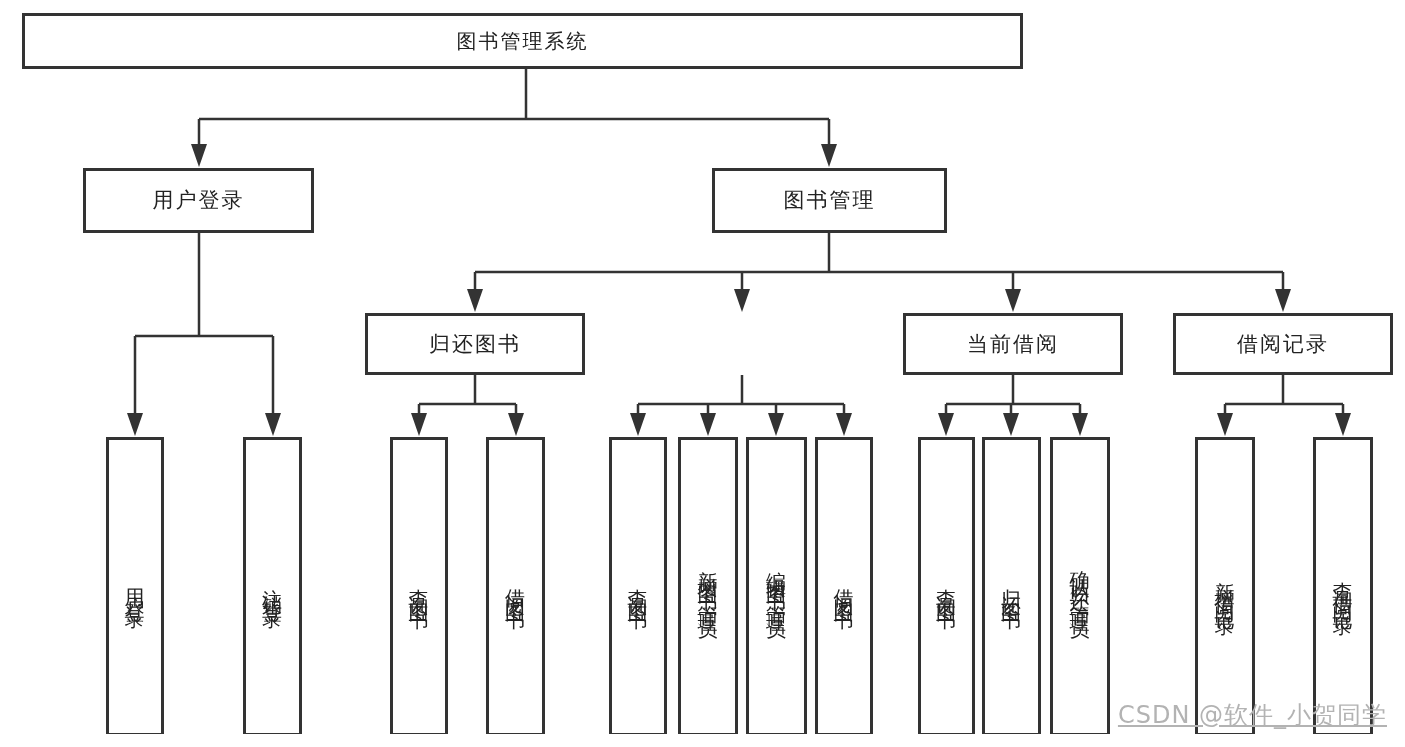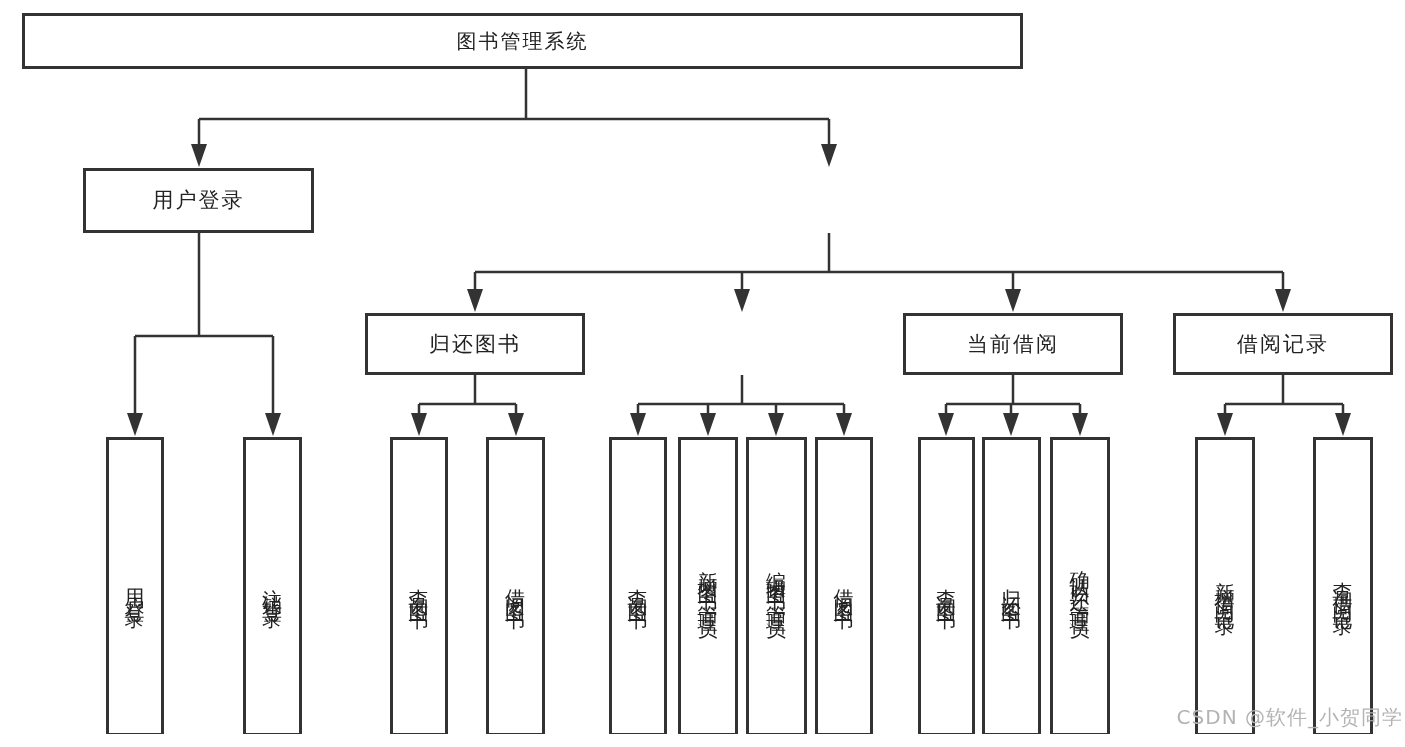--- a/index.html
+++ b/index.html
@@ -23,23 +23,24 @@
   }
   .hbox{font-size:21px;letter-spacing:2px;line-height:1;}
   .root{font-size:20px;}
   .leaf{
     top:437px;height:299px;
     writing-mode:vertical-lr;text-orientation:mixed;
     font-size:20px;letter-spacing:7px;line-height:1;
     padding:4px 0;
   }
   .watermark{
-    position:absolute;right:2px;bottom:3px;z-index:5;
-    color:var(--watermark);font-size:20px;letter-spacing:1px;
+    position:absolute;right:18px;bottom:3px;z-index:5;
+    color:var(--watermark);font-size:24px;letter-spacing:1px;
     white-space:nowrap;
+    text-decoration:underline;
   }
 </style>
 </head>
 <body>
 
 <div class="canvas">
 
   <svg class="connectors" width="1405" height="747" viewBox="0 0 1405 747" aria-hidden="true">
     <g>
 
@@ -76,20 +77,21 @@
       <polygon points="1003,413 1019,413 1011,436"></polygon>
       <polygon points="1072,413 1088,413 1080,436"></polygon>
       <polygon points="1217,413 1233,413 1225,436"></polygon>
       <polygon points="1335,413 1351,413 1343,436"></polygon>
     </g>
   </svg>
 
   <div class="box hbox root" style="left:22px;top:13px;width:1001px;height:56px">图书管理系统</div>
 
   <div class="box hbox" style="left:83px;top:168px;width:231px;height:65px">用户登录</div>
+  <div class="box hbox" style="left:712px;top:168px;width:235px;height:65px">图书管理</div>
 
   <div class="box hbox" style="left:365px;top:313px;width:220px;height:62px">归还图书</div>
   <div class="box hbox" style="left:903px;top:313px;width:220px;height:62px">当前借阅</div>
   <div class="box hbox" style="left:1173px;top:313px;width:220px;height:62px">借阅记录</div>
 
   <div class="box leaf" style="left:106px;width:58px">用户登录</div>
   <div class="box leaf" style="left:243px;width:59px">注销登录</div>
 
   <div class="box leaf" style="left:390px;width:58px">查询图书</div>
   <div class="box leaf" style="left:486px;width:59px">借阅图书</div>

